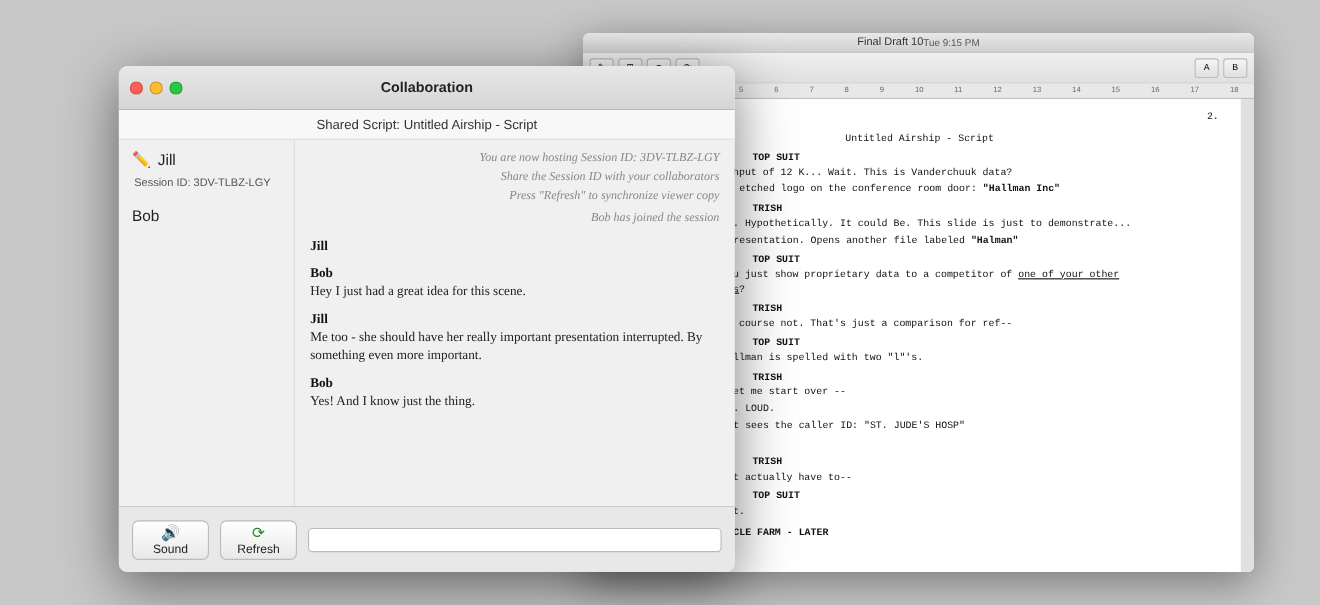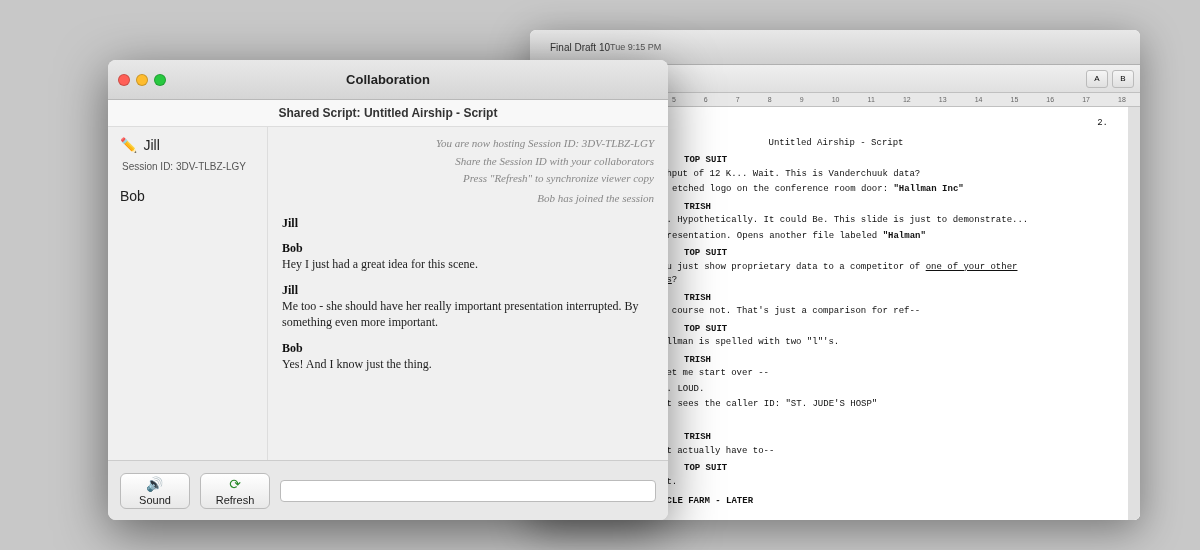--- a/index.html
+++ b/index.html
@@ -22,27 +22,28 @@
       background: #fff;
       border-radius: 6px;
       box-shadow: 0 10px 40px rgba(0,0,0,0.4);
       overflow: hidden;
       display: flex;
       flex-direction: column;
     }
 
     .script-titlebar {
       background: linear-gradient(to bottom, #e8e8e8, #d0d0d0);
-      height: 35px;
-      display: flex;
-      align-items: center;
-      padding: 0 20px;
+      height: 18px;
+      display: flex;
+      align-items: center;
+      padding: 0 7px;
       border-bottom: 1px solid #b0b0b0;
       font-size: 10px;
       color: #333;
+      justify-content: center;
     }
     .script-titlebar-title {
       flex: 1;
       text-align: center;
       font-weight: 600;
       font-size: 10px;
     }
     .script-toolbar {
       background: linear-gradient(to bottom, #efefef, #e0e0e0);
       height: 28px;
@@ -178,21 +179,21 @@
       color: #222;
     }
 
     .collab-shared-script {
       background: #f8f8f8;
       border-bottom: 1px solid #ddd;
       padding: 6px 14px;
       font-size: 12px;
       color: #333;
       text-align: center;
-      font-weight: 700;
+      font-weight: 400;
     }
 
     .collab-body {
       flex: 1;
       display: flex;
       overflow: hidden;
     }
 
     .collab-sidebar {
       width: 160px;

